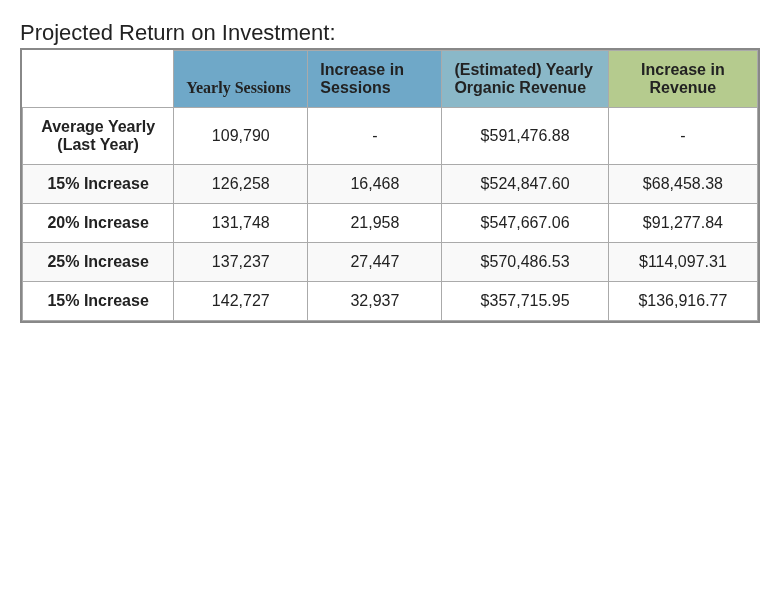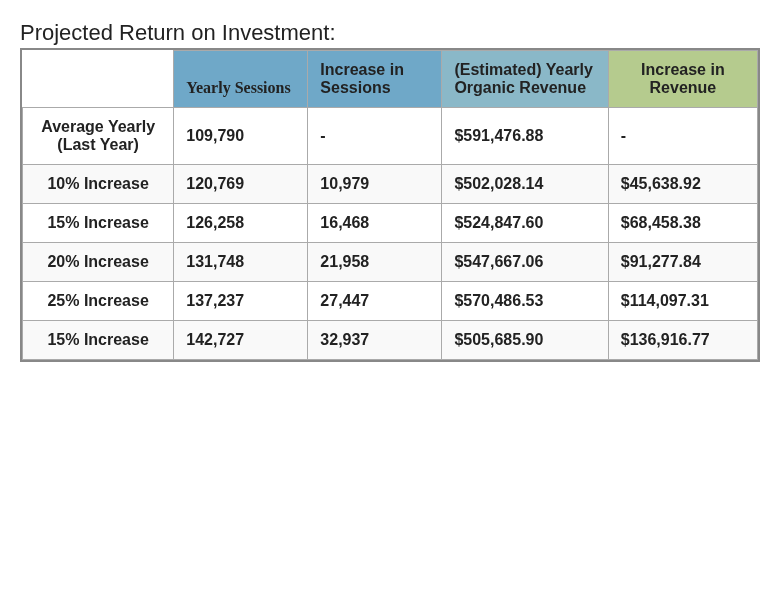--- a/index.html
+++ b/index.html
@@ -87,22 +87,21 @@
 
     tbody td:first-child {
       font-weight: bold;
     }
 
     tbody td {
       text-align: center;
     }
 
     tbody td:not(:first-child) {
-      text-align: left;
-      font-weight: bold;
+      text-align: center;
     }
   </style>
 </head>
 <body>
 
 <h1 class="page-title">Projected Return on Investment:</h1>
 
 <div class="table-wrapper">
   <table>
     <thead>
@@ -116,27 +115,20 @@
     </thead>
     <tbody id="table-body">
     <tr>
           <td>Average Yearly (Last Year)</td>
           <td>109,790</td>
           <td>-</td>
           <td>$591,476.88</td>
           <td>-</td>
         </tr>
         <tr>
-          <td>10% Increase</td>
-          <td>120,769</td>
-          <td>10,979</td>
-          <td>$502,028.14</td>
-          <td>$45,638.92</td>
-        </tr>
-        <tr>
           <td>15% Increase</td>
           <td>126,258</td>
           <td>16,468</td>
           <td>$524,847.60</td>
           <td>$68,458.38</td>
         </tr>
         <tr>
           <td>20% Increase</td>
           <td>131,748</td>
           <td>21,958</td>
@@ -147,18 +139,18 @@
           <td>25% Increase</td>
           <td>137,237</td>
           <td>27,447</td>
           <td>$570,486.53</td>
           <td>$114,097.31</td>
         </tr>
         <tr>
           <td>15% Increase</td>
           <td>142,727</td>
           <td>32,937</td>
-          <td>$505,685.90</td>
+          <td>$357,715.95</td>
           <td>$136,916.77</td>
         </tr>
       </tbody>
   </table>
 </div>
 
 </body></html>

